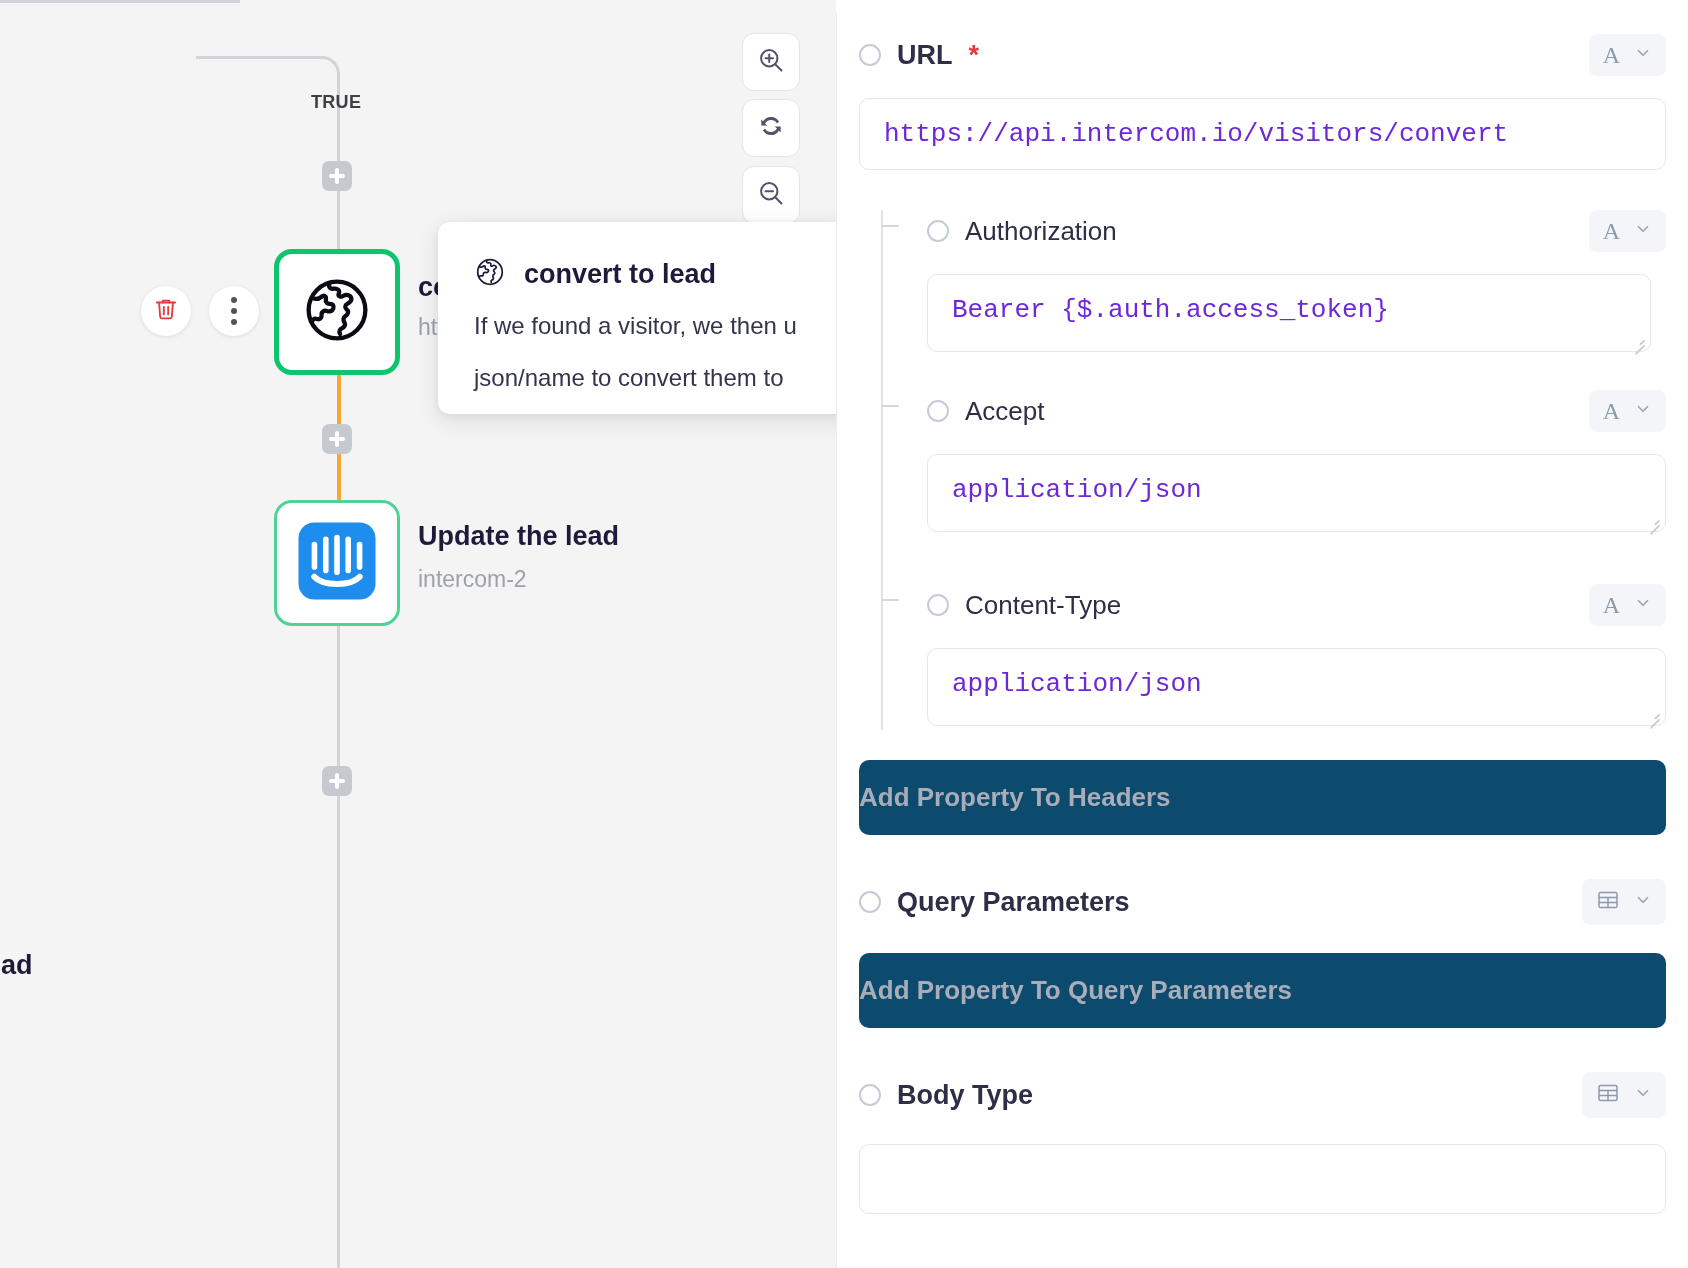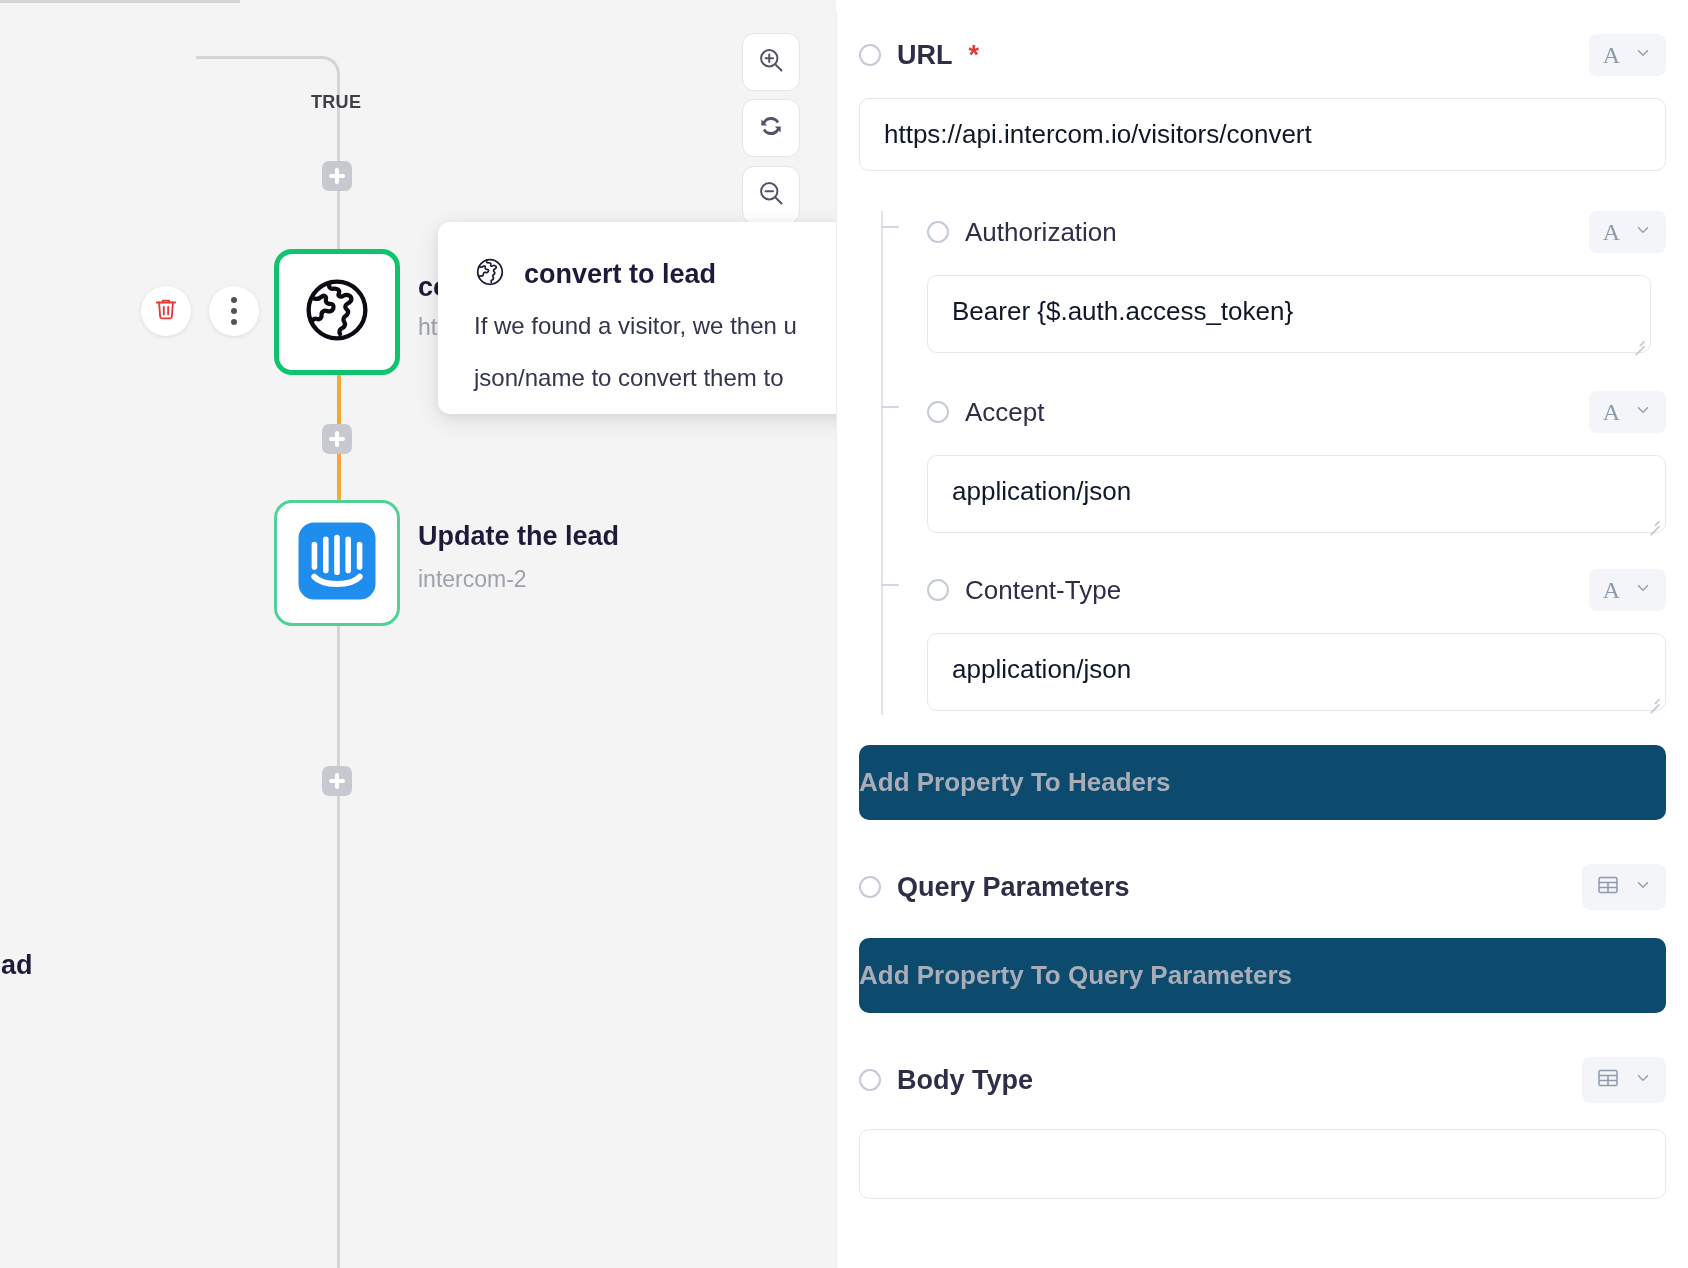--- a/index.html
+++ b/index.html
@@ -158,24 +158,25 @@
   .type-sel {
     display: flex; align-items: center; gap: 14px;
     background: #f3f5f9; border-radius: 8px;
     padding: 9px 14px; cursor: pointer;
   }
   .type-sel .glyph { color: #8d99ad; font-size: 24px; line-height: 1; }
   .chev { color: #9aa4b5; }
 
   .textbox {
     border: 1.5px solid #e6e6ec; border-radius: 10px;
-    font-size: 26px; color: #0f172a;
+    font-size: 26px; color: #6d28d9;
     padding: 20px 24px;
     background: #fff;
     position: relative;
+    font-family: Liberation Mono, monospace;
   }
   .textbox.tall { min-height: 78px; }
   .resize-grip {
     position: absolute; right: 5px; bottom: 5px; width: 14px; height: 14px;
     cursor: nwse-resize;
   }
   .resize-grip::before, .resize-grip::after {
     content:""; position:absolute; background:#c9ccd6; height:1.5px; border-radius:1px;
     transform-origin: right bottom;
   }
@@ -388,21 +389,21 @@
                     <path d="M6 9l6 6 6-6"></path>
                   </svg>
               </span>
             </div>
           </div>
           <div style="margin-top:22px;">
             <div class="textbox tall">application/json<span class="resize-grip"></span></div>
           </div>
         </div>
 
-        <div class="tree-item" style="margin-top:36px;">
+        <div class="tree-item" style="margin-top:52px;">
           <div class="tick"></div>
           <div class="row" style="padding-right:0;">
             <div class="field-label sub">
               <span class="radio"></span>
               <span>Content-Type</span>
             </div>
             <div class="type-sel">
               <span class="glyph" style="font-family:'Liberation Serif',serif;">A</span>
               <span class="chev">
                 <svg width="18" height="18" viewBox="0 0 24 24" fill="none" stroke="#9aa4b5" stroke-width="2.2" stroke-linecap="round" stroke-linejoin="round">

